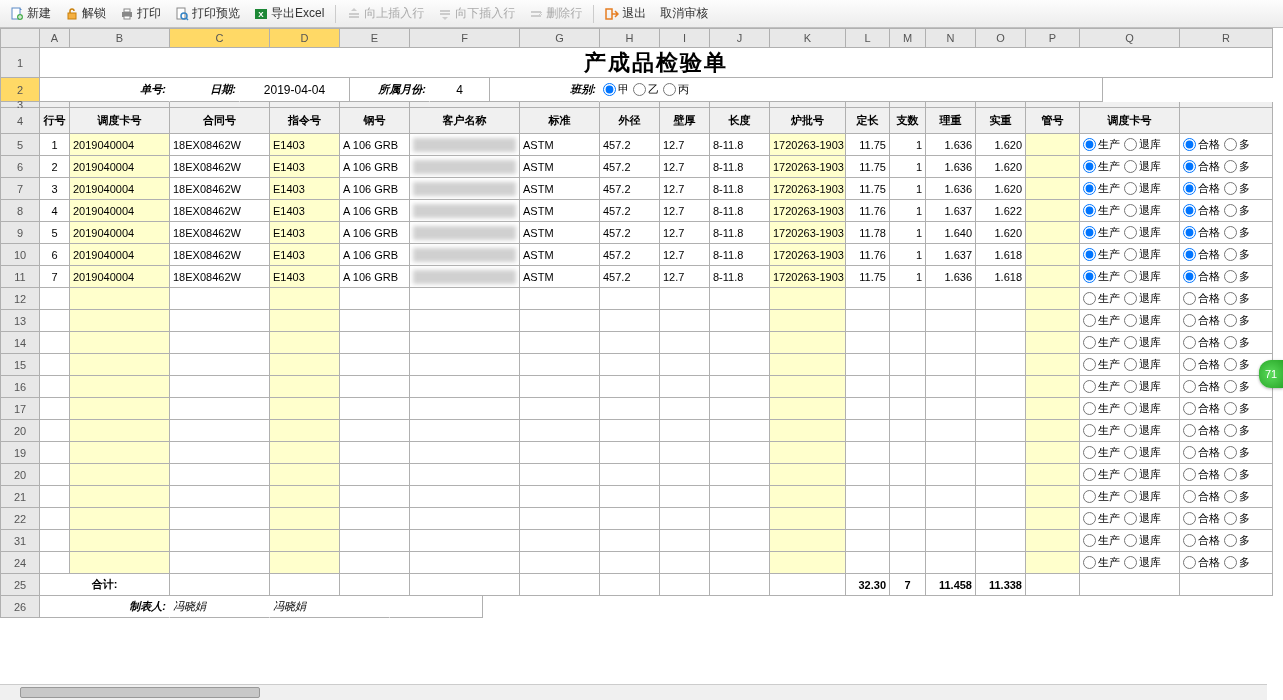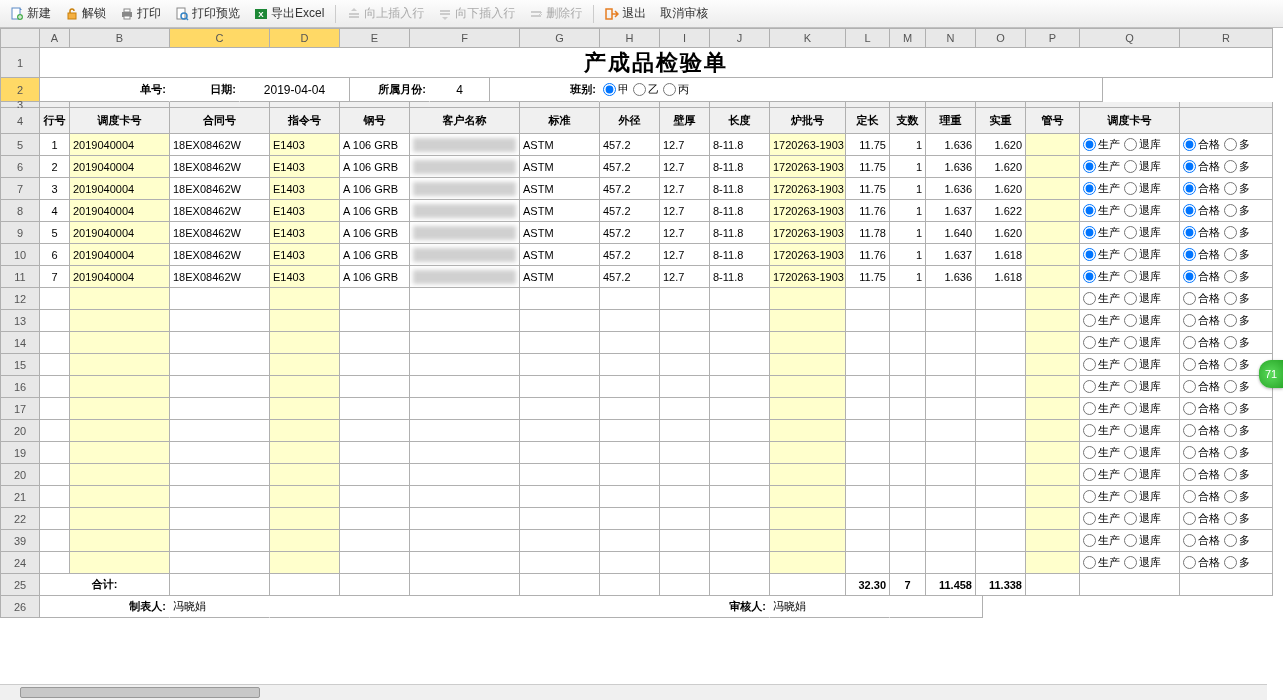--- a/index.html
+++ b/index.html
@@ -20,21 +20,21 @@
 .row { display: flex; }
 .cell { border-right: 1px solid #b0b0b0; border-bottom: 1px solid #b0b0b0; padding: 0 3px; display: flex; align-items: center; overflow: hidden; white-space: nowrap; font-size: 11px; }
 .cell.title { font-size: 22px; font-weight: bold; justify-content: center; letter-spacing: 2px; }
 .cell.lbl { justify-content: flex-end; font-weight: bold; }
 .cell.center { justify-content: center; }
 .cell.right { justify-content: flex-end; }
 .cell.input { background: #fff; }
 .cell.input input { width: 100%; border: none; outline: none; text-align: center; font-size: 12px; background: transparent; }
 .cell.hdr { background: #f0f0f0; text-align: center; justify-content: center; font-weight: bold; }
 .cell.yellow { background: #ffffcc; }
-.cell.noborder-r { border-right: 1px solid transparent; }
+.cell.noborder-r { border-right: 1px solid transparent; font-style: italic; }
 .radio-grp { display: flex; gap: 4px; align-items: center; }
 .radio-grp input { margin: 0; }
 .radio-grp label { display: flex; align-items: center; gap: 2px; cursor: pointer; }
 .float-badge { position: fixed; right: 0; top: 360px; width: 24px; height: 28px; background: radial-gradient(circle,#5bdc5b,#2aa82a); color: #fff; border-radius: 12px 0 0 12px; display: flex; align-items: center; justify-content: center; font-size: 11px; box-shadow: 0 1px 3px rgba(0,0,0,.3); }
 svg { display: block; }
 .scrollbar-h { position: fixed; bottom: 0; left: 0; right: 16px; height: 16px; background: #f0f0f0; border-top: 1px solid #ccc; }
 .scrollbar-h .thumb { position: absolute; left: 20px; top: 2px; width: 240px; height: 11px; background: #c8c8c8; border: 1px solid #999; border-radius: 2px; }
 </style>
 </head>
 <body>
@@ -790,21 +790,21 @@
           </div>
         </div>
         <div class="cell " style="width:93px">
           <div class="radio-grp">
   <label><input type="radio" name="qc22" style="">合格</label>
   <label><input type="radio" name="qc22" style="">多</label>
           </div>
         </div>
       </div>
       <div class="row" style="height:22px">
-        <div class="rowhead" style="height:22px">39</div>
+        <div class="rowhead" style="height:22px">31</div>
         <div class="cell center" style="width:30px"></div>
         <div class="cell yellow" style="width:100px"></div>
         <div class="cell " style="width:100px"></div>
         <div class="cell yellow" style="width:70px"></div>
         <div class="cell " style="width:70px"></div>
         <div class="cell " style="width:110px"></div>
         <div class="cell " style="width:80px"></div>
         <div class="cell " style="width:60px"></div>
         <div class="cell " style="width:50px"></div>
         <div class="cell " style="width:60px"></div>
@@ -885,21 +885,20 @@
           <b>11.338</b>
         </div>
         <div class="cell " style="width:54px"></div>
         <div class="cell " style="width:100px"></div>
         <div class="cell " style="width:93px"></div>
       </div>
       <div class="row" style="height:22px">
         <div class="rowhead" style="height:22px">26</div>
         <div class="cell lbl noborder-r" style="width:130px">制表人:</div>
         <div class="cell noborder-r" style="width:100px">冯晓娟</div>
-        <div class="cell lbl noborder-r" style="width:500px">审核人:</div>
         <div class="cell noborder-r" style="width:120px">冯晓娟</div>
         <div class="cell " style="width:93px"></div>
       </div>
     </div>
 </div>
 
 <div class="float-badge">71</div>
 <div class="scrollbar-h">
     <div class="thumb"></div>
   </div>

